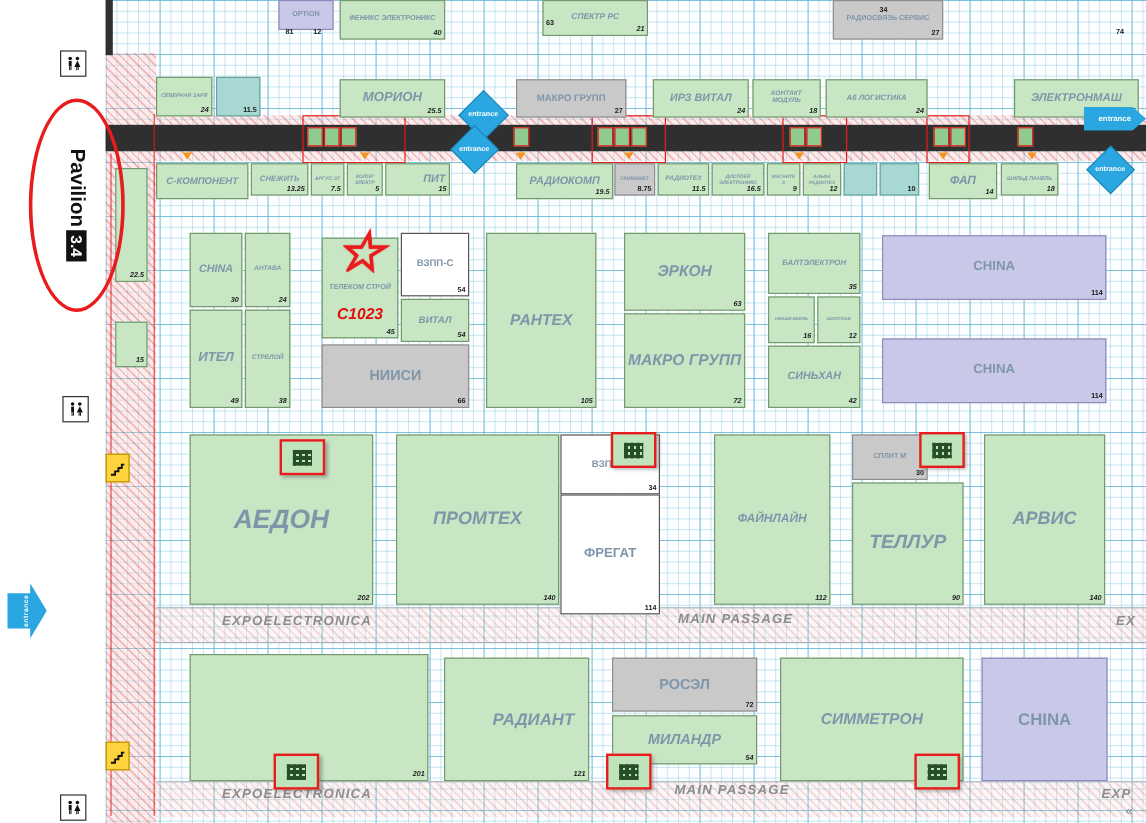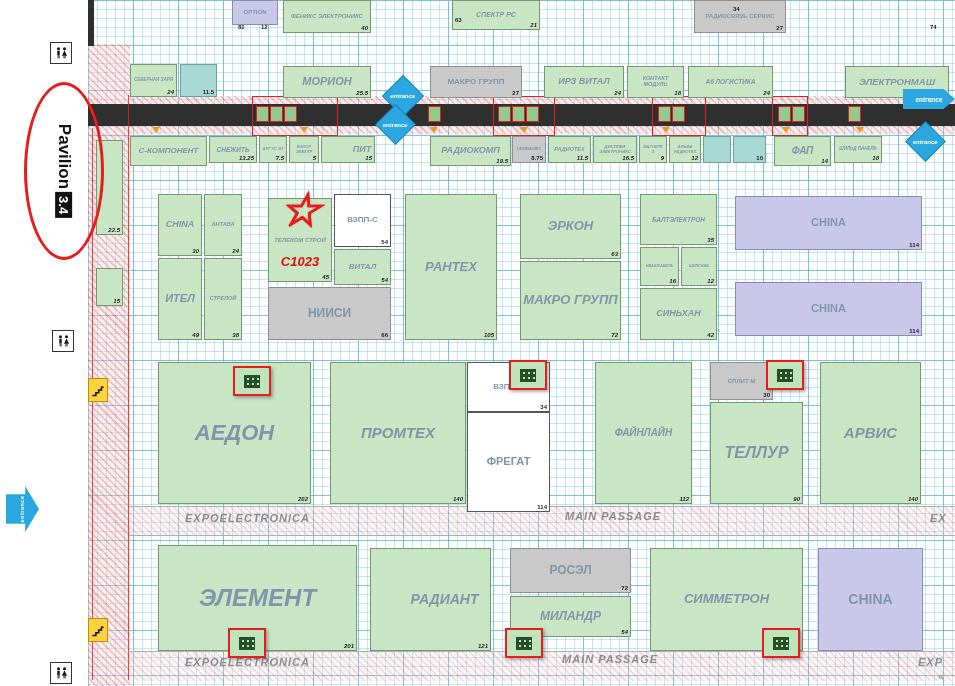--- a/index.html
+++ b/index.html
@@ -286,21 +286,20 @@
       </div>
       <div class="booth b-green" style="left: 710px; top: 402px; width: 93px; height: 102px;">
         <span class="bn" style="font-size: 16px;">ТЕЛЛУР</span>
         <span class="ba">90</span>
       </div>
       <div class="booth b-green" style="left: 820px; top: 362px; width: 101px; height: 142px; justify-content: center;">
         <span class="bn" style="font-size: 15px;">АРВИС</span>
         <span class="ba">140</span>
       </div>
       <div class="booth b-green" style="left: 158px; top: 545px; width: 199px; height: 106px;">
-        <span class="bn" style="font-size: 24px;">ЭЛЕМЕНТ</span>
         <span class="ba">201</span>
       </div>
       <div class="booth b-green" style="left: 370px; top: 548px; width: 121px; height: 103px; padding-left: 28px;">
         <span class="bn" style="font-size: 14px;">РАДИАНТ</span>
         <span class="ba">121</span>
       </div>
       <div class="booth b-gray" style="left: 510px; top: 548px; width: 121px; height: 45px;">
         <span class="bn" style="font-size: 12px;">РОСЭЛ</span>
         <span class="ba">72</span>
       </div>

